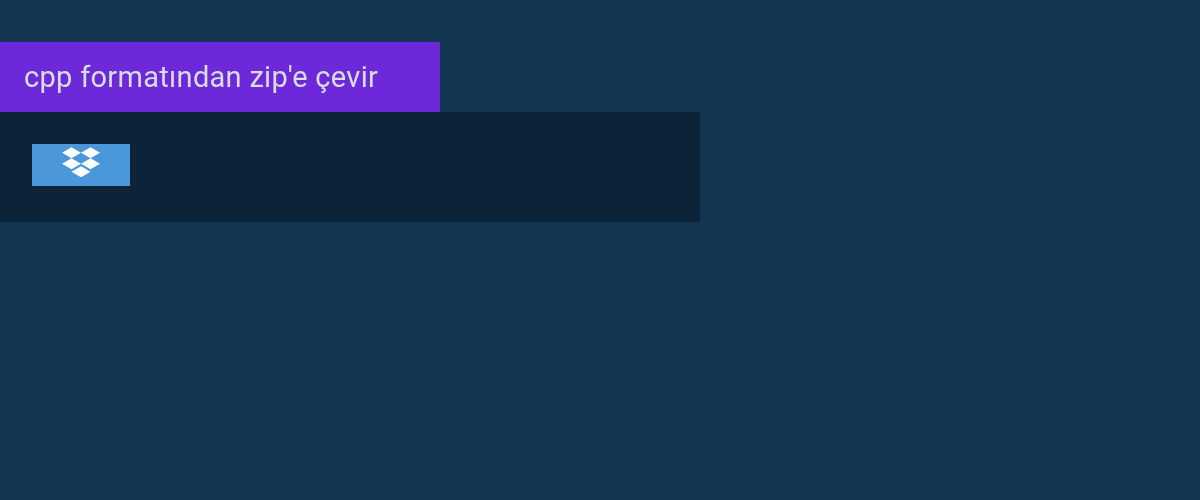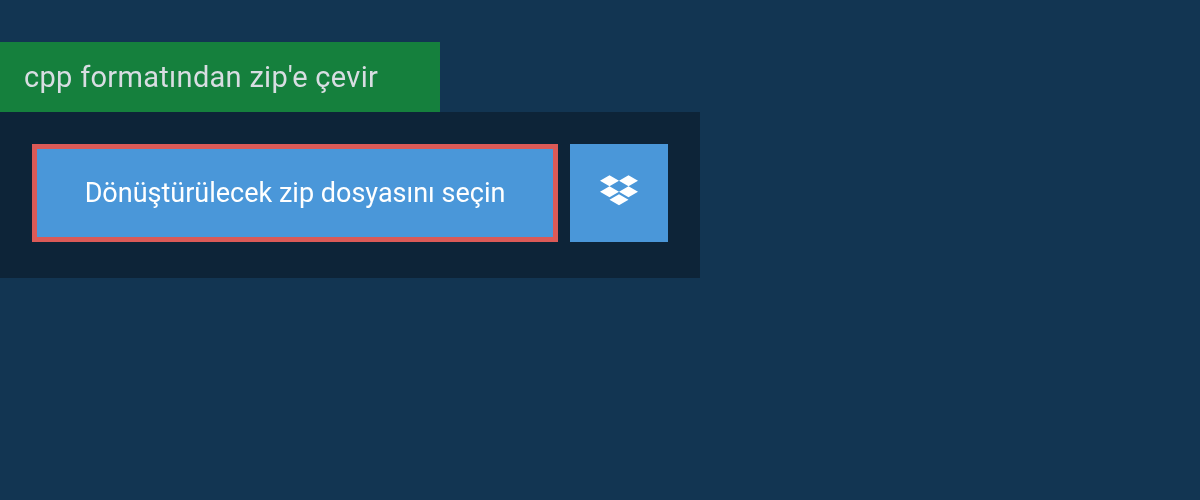--- a/index.html
+++ b/index.html
@@ -12,21 +12,21 @@
       height: 500px;
       background: #123552;
       font-family: -apple-system, BlinkMacSystemFont, "Segoe UI", Roboto, Helvetica, Arial, sans-serif;
       position: relative;
       overflow: hidden;
     }
     .tab-header {
       position: absolute;
       top: 42px;
       left: 0;
-      background: #15803d;
+      background: #6d28d9;
       padding: 18px 30px 18px 24px;
       width: 440px;
     }
     .tab-header-text {
       color: #d8dde2;
       font-size: 29px;
       font-weight: 400;
       letter-spacing: 0.3px;
     }
     .panel {
@@ -72,23 +72,20 @@
   </style>
 </head>
 <body>
 
 <div class="tab-header">
   <span class="tab-header-text">cpp formatından zip'e çevir</span>
 </div>
 
 <div class="panel">
   <div class="button-row">
-    <div class="select-file-button">
-      <span>Dönüştürülecek zip dosyasını seçin</span>
-    </div>
     <div class="dropbox-button">
       <span class="dropbox-icon">
         <svg viewBox="0 0 24 24" xmlns="http://www.w3.org/2000/svg">
           <path d="M6 2L12 5.5L6 9L0 5.5L6 2M18 2L24 5.5L18 9L12 5.5L18 2M0 12.5L6 9L12 12.5L6 16L0 12.5M18 9L24 12.5L18 16L12 12.5L18 9M6 17.5L12 14L18 17.5L12 21L6 17.5Z"></path>
         </svg>
       </span>
     </div>
   </div>
 </div>
 

